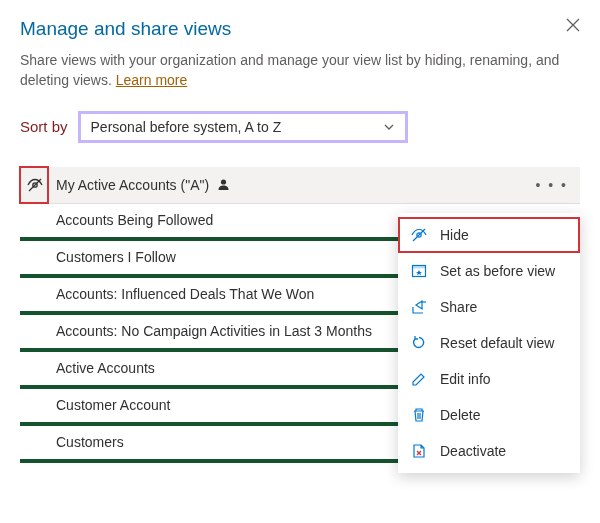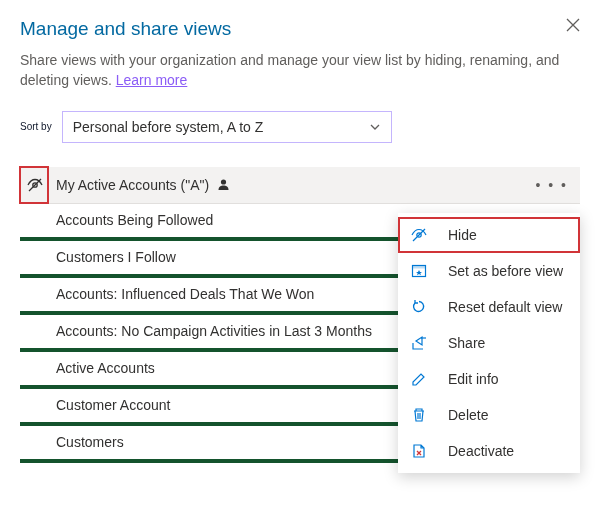--- a/index.html
+++ b/index.html
@@ -12,26 +12,26 @@
     width: 600px;
     height: 523px;
     overflow: hidden;
     position: relative;
     padding: 18px 20px 0 20px;
   }
   .header { position: relative; }
   .title { font-size: 19px; font-weight: 400; color: #0369a1; margin: 0 0 10px 0; }
   .close { position: absolute; top: 0; right: 0; cursor: pointer; color: #605e5c; }
   .desc { font-size: 14px; color: #605e5c; line-height: 1.45; margin-bottom: 20px; }
-  .link { color: #8b5cf6; text-decoration: underline; cursor: pointer; }
+  .link { color: #a16207; text-decoration: underline; cursor: pointer; }
   .sort-row { display: flex; align-items: center; gap: 10px; margin-bottom: 24px; }
-  .sort-label { font-size: 10px; color: #0f172a; }
+  .sort-label { font-size: 15px; color: #7f1d1d; }
   .select {
     display: flex; align-items: center; justify-content: space-between;
-    border: 1px solid #c4b5fd;
+    border: 3px solid #c4b5fd;
     height: 32px; padding: 0 10px; width: 330px;
     cursor: pointer;
   }
   .select .chev { color: #605e5c; }
   .views { }
   .view-row {
     display: flex; align-items: center;
     height: 37px;
     border-bottom: 4px solid #14532d;
     padding-left: 36px;
@@ -59,21 +59,21 @@
     top: 213px; right: 20px;
     width: 182px;
     background: #fff;
     box-shadow: 0 4px 14px rgba(0,0,0,0.18);
     padding: 4px 0;
     z-index: 10;
   }
   .menu-item {
     display: flex; align-items: center;
     height: 36px; padding: 0 12px;
-    cursor: pointer; gap: 20px;
+    cursor: pointer; gap: 12px;
   }
   .menu-item .mi-icon { width: 18px; display: flex; align-items: center; justify-content: center; color: #0078d4; }
   .menu-item .mi-label { color: #323130; }
   .menu-item.hl { outline: 2px solid #d13438; outline-offset: -2px; }
   svg { display: block; }
 </style>
 </head>
 <body>
 
 <div class="header">
@@ -162,39 +162,39 @@
           <rect x="2.5" y="3.5" width="13" height="11" stroke="#0078d4" stroke-width="1.2" fill="none"></rect>
           <rect x="2.5" y="3.5" width="13" height="3" fill="#0078d4" opacity="0.25"></rect>
           <polygon points="9,8 10,10 12,10 10.3,11.3 11,13.3 9,12 7,13.3 7.7,11.3 6,10 8,10" fill="#0078d4"></polygon>
         </svg>
       </span>
       <span class="mi-label">Set as before view</span>
     </div>
     <div class="menu-item">
       <span class="mi-icon">
         <svg width="18" height="18" viewBox="0 0 18 18">
-          <path d="M5 5 A5 5 0 1 0 9 3.5" stroke="#0078d4" stroke-width="1.3" fill="none"></path>
-          <path d="M5 2 L5 5 L8 5" stroke="#0078d4" stroke-width="1.3" fill="none"></path>
-        </svg>
-      </span>
-      <span class="mi-label">Reset default view</span>
-    </div>
-    <div class="menu-item">
-      <span class="mi-icon">
-        <svg width="18" height="18" viewBox="0 0 18 18">
           <path d="M3 9 L3 15 L13 15" stroke="#0078d4" stroke-width="1.2" fill="none"></path>
           <path d="M6 7 L12 3 L12 11 Z" fill="none" stroke="#0078d4" stroke-width="1.2"></path>
           <path d="M11 4 L16 4" stroke="#0078d4" stroke-width="1.2"></path>
         </svg>
       </span>
       <span class="mi-label">Share</span>
     </div>
     <div class="menu-item">
       <span class="mi-icon">
         <svg width="18" height="18" viewBox="0 0 18 18">
+          <path d="M5 5 A5 5 0 1 0 9 3.5" stroke="#0078d4" stroke-width="1.3" fill="none"></path>
+          <path d="M5 2 L5 5 L8 5" stroke="#0078d4" stroke-width="1.3" fill="none"></path>
+        </svg>
+      </span>
+      <span class="mi-label">Reset default view</span>
+    </div>
+    <div class="menu-item">
+      <span class="mi-icon">
+        <svg width="18" height="18" viewBox="0 0 18 18">
           <path d="M3 15 L3 12 L11 4 L14 7 L6 15 Z" stroke="#0078d4" stroke-width="1.2" fill="none"></path>
         </svg>
       </span>
       <span class="mi-label">Edit info</span>
     </div>
     <div class="menu-item">
       <span class="mi-icon">
         <svg width="18" height="18" viewBox="0 0 18 18">
           <path d="M4 5 L14 5 M6 5 L6 3 L12 3 L12 5 M5 5 L6 15 L12 15 L13 5 M8 7 L8 13 M10 7 L10 13" stroke="#0078d4" stroke-width="1.2" fill="none"></path>
         </svg>

